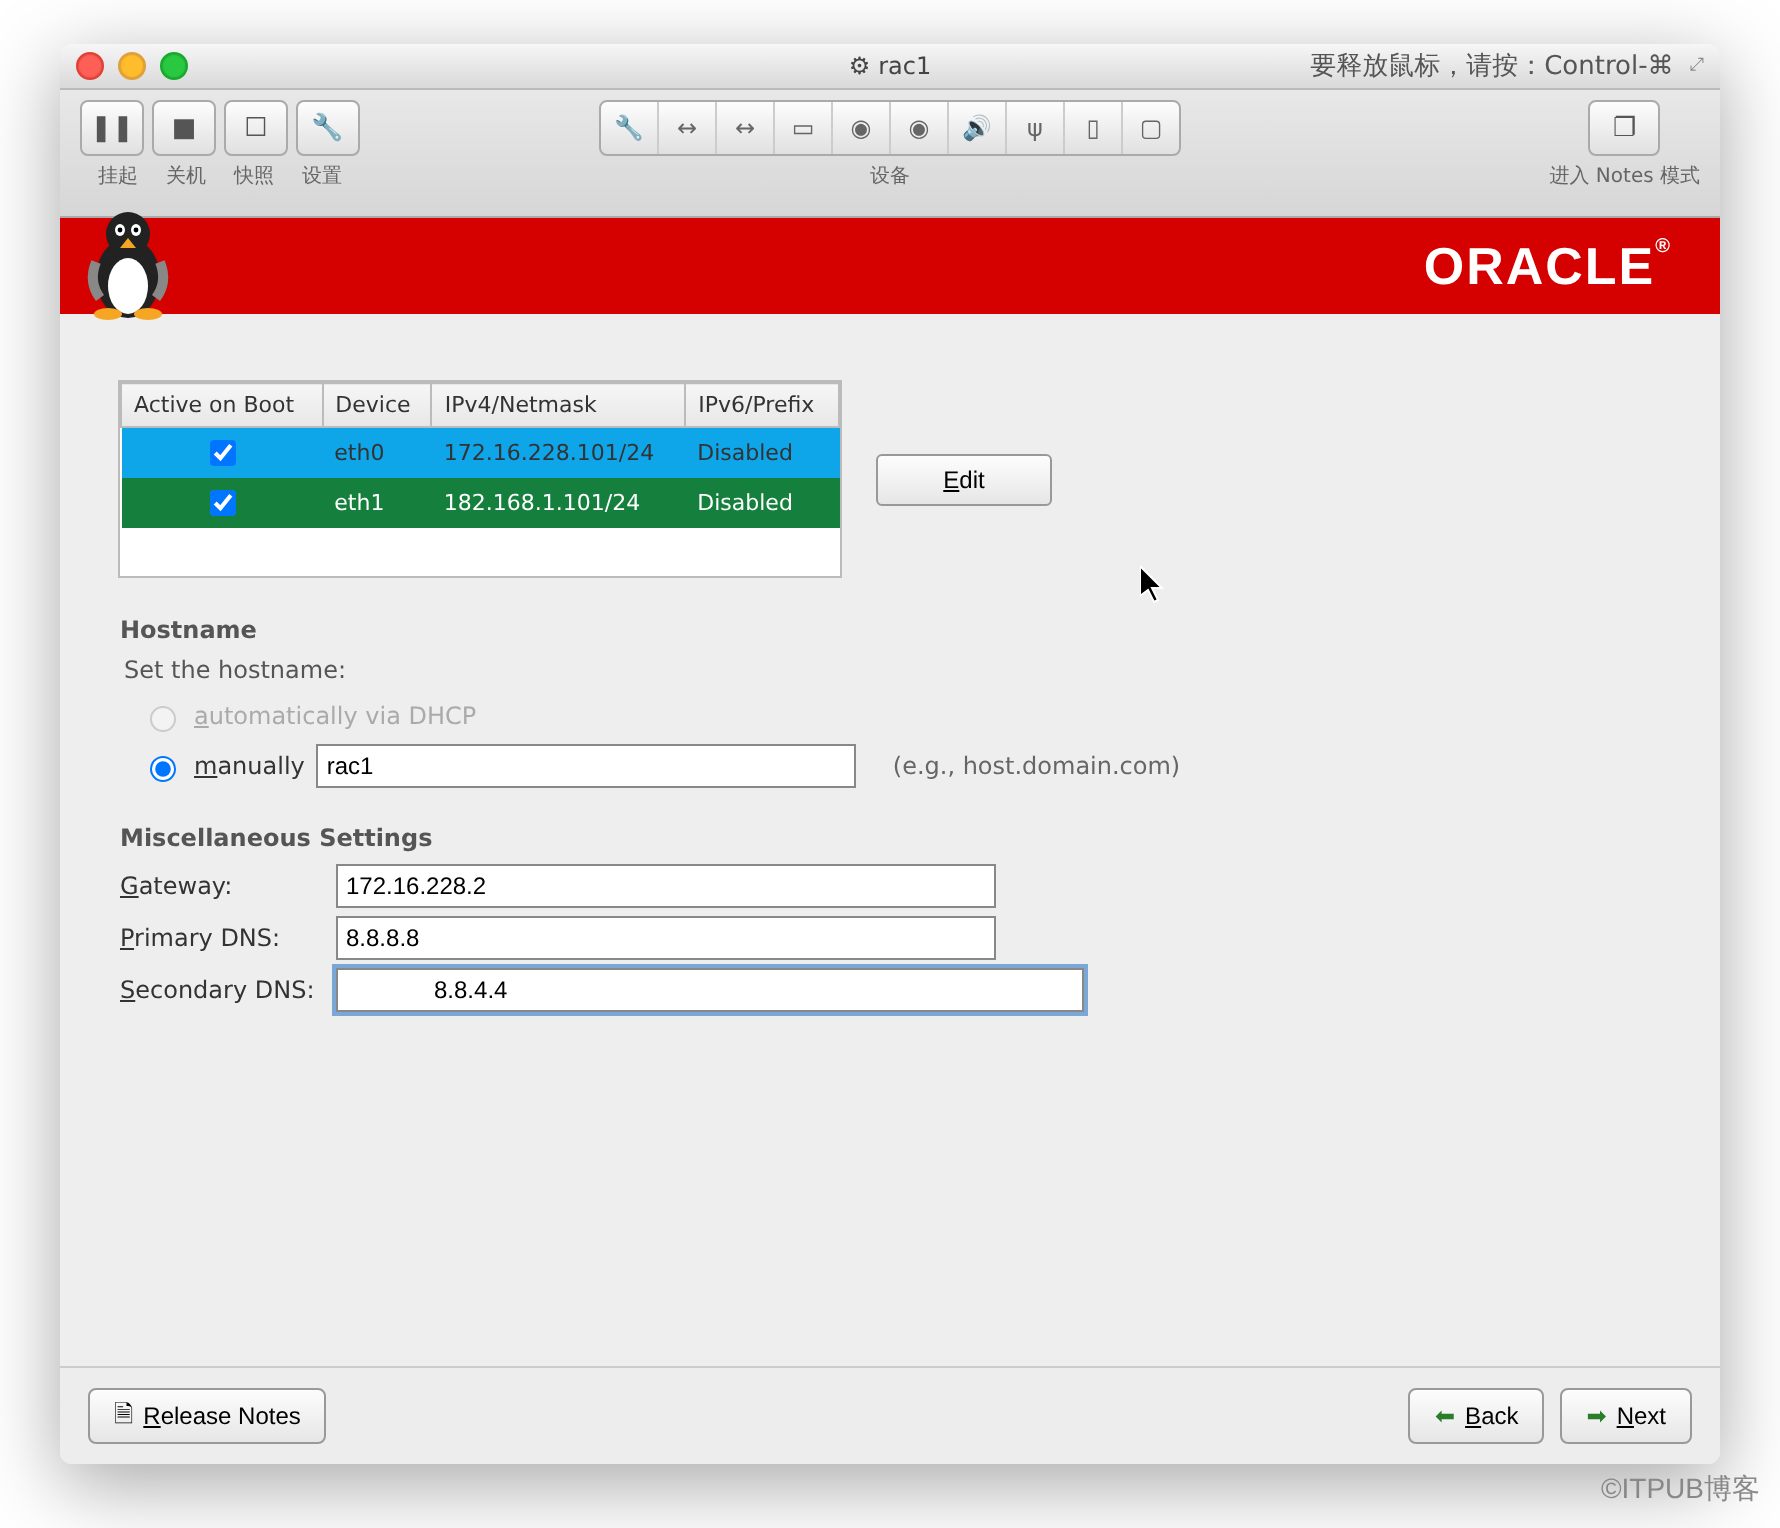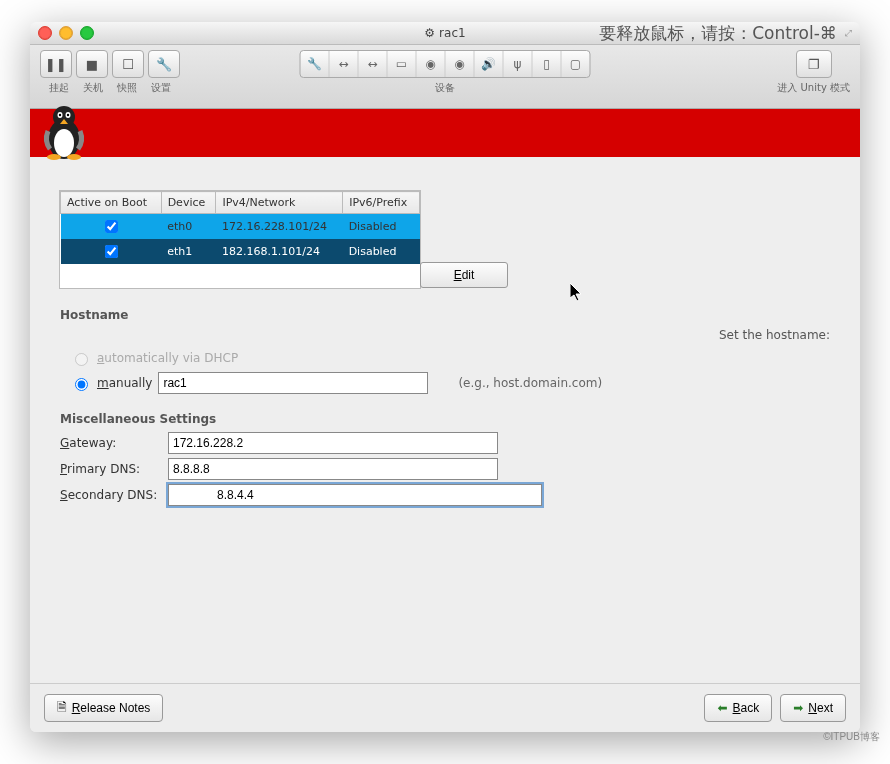--- a/index.html
+++ b/index.html
@@ -46,21 +46,21 @@
   .tl-min { background: #ffbd2e; border:1px solid #e09e3e;}
   .tl-max { background: #28c940; border:1px solid #17a92c;}
   .title-center {
     position: absolute;
     left: 50%; transform: translateX(-50%);
     display: flex; align-items: center; gap: 4px;
     font-size: 12px; color: #444;
   }
   .title-right {
     margin-left: auto;
-    font-size: 17px; color: #555;
+    font-size: 13px; color: #555;
   }
   .tiny-fullscreen {
     margin-left: 8px;
     color: #888;
     font-size: 9px;
   }
   .toolbar {
     height: 58px;
     background: linear-gradient(#e8e8e8, #d6d6d6);
     border-bottom: 1px solid #aaa;
@@ -150,21 +150,22 @@
     min-height: 480px;
     position: relative;
   }
   .section-title {
     font-weight: bold;
     color: #555;
     margin-bottom: 6px;
   }
   .net-row {
     display: flex;
-    align-items: flex-end;
+    align-items: center;
+    gap: 18px;
     margin-bottom: 20px;
   }
   table.devices {
     border-collapse: collapse;
     width: 360px;
     background: #fff;
     box-shadow: 0 0 0 1px #bbb;
   }
   table.devices th {
     background: linear-gradient(#f6f6f6, #e7e7e7);
@@ -174,47 +175,47 @@
     padding: 4px 6px;
     text-align: left;
     color: #333;
   }
   table.devices td {
     border: 0;
     padding: 3px 6px;
     font-size: 11px;
   }
   tr.row1 td { background: #0ea5e9; }
-  tr.row2 td { background: #0c4a6e; color: #fff; }
+  tr.row2 td { background: #15803d; color: #fff; }
   tr.empty td { background: #fff; height: 18px; }
   .checkbox-cell { text-align: center; }
   .edit-btn {
     width: 88px; height: 26px;
     background: linear-gradient(#fdfdfd, #e6e6e6);
     border: 1px solid #999;
     border-radius: 3px;
     font-size: 12px;
   }
 
   .hostname-block { margin-bottom: 18px; }
-  .sub-text { color: #555; font-size: 12px; margin: 4px 0 8px 2px; text-align: right; }
+  .sub-text { color: #555; font-size: 12px; margin: 4px 0 8px 2px; }
   .radio-row {
     display: flex; align-items: center; gap: 6px;
     margin: 4px 0 6px 10px;
     font-size: 12px;
   }
   .disabled { color: #aaa; }
   .text-input {
     height: 20px;
     border: 1px solid #888;
     background: #fff;
     font-size: 12px;
     padding: 0 4px;
   }
-  .hint { color: #666; font-size: 12px; margin-left: 24px;}
+  .hint { color: #666; font-size: 12px; margin-left: 12px;}
 
   .misc-block { }
   .misc-row {
     display: flex; align-items: center;
     margin-bottom: 4px;
   }
   .misc-label {
     width: 108px;
     font-size: 12px;
     color: #333;
@@ -249,22 +250,22 @@
     font-size: 12px;
     padding: 0 12px;
     display: flex; align-items: center; gap: 5px;
   }
   .spacer { flex: 1; }
   u.accel { text-decoration: underline; }
 
   .watermark {
     position: absolute;
     right: 10px;
-    bottom: 20px;
-    font-size: 10px;
+    bottom: 10px;
+    font-size: 14px;
     color: #888;
     font-family: Arial, sans-serif;
   }
   .cursor {
     position: absolute;
     pointer-events: none;
   }
 </style>
 </head>
 <body>
@@ -312,50 +313,51 @@
         <div class="sicon">🔊</div>
         <div class="sicon">ψ</div>
         <div class="sicon">▯</div>
         <div class="sicon">▢</div>
       </div>
       <div class="tb-label">设备</div>
     </div>
 
     <div class="tb-right">
       <div class="tb-btn" style="width:34px">❐</div>
-      <div class="tb-label">进入 Unity 模式</div>
+      <div class="tb-label">进入 Notes 模式</div>
     </div>
   </div>
 
   <div class="oracle-bar">
     <svg class="penguin" width="48" height="60" viewBox="0 0 48 60">
       <ellipse cx="24" cy="38" rx="16" ry="20" fill="#222"></ellipse>
       <ellipse cx="24" cy="42" rx="10" ry="14" fill="#fff"></ellipse>
       <circle cx="24" cy="16" r="11" fill="#222"></circle>
       <ellipse cx="20" cy="14" rx="2.5" ry="3" fill="#fff"></ellipse>
       <ellipse cx="28" cy="14" rx="2.5" ry="3" fill="#fff"></ellipse>
       <circle cx="20" cy="14" r="1.2" fill="#000"></circle>
       <circle cx="28" cy="14" r="1.2" fill="#000"></circle>
       <polygon points="24,18 20,23 28,23" fill="#f5a623"></polygon>
       <ellipse cx="14" cy="56" rx="7" ry="3" fill="#f5a623"></ellipse>
       <ellipse cx="34" cy="56" rx="7" ry="3" fill="#f5a623"></ellipse>
       <path d="M8 30 Q4 40 10 48" stroke="#888" stroke-width="5" fill="none"></path>
       <path d="M40 30 Q44 40 38 48" stroke="#888" stroke-width="5" fill="none"></path>
     </svg>
+    <div class="oracle-logo-text"><span>ORACLE</span><sup>®</sup></div>
   </div>
 
   <div class="content">
 
     <div class="net-row">
       <table class="devices">
         <tbody>
             <tr>
           <th>Active on Boot</th>
           <th>Device</th>
-          <th>IPv4/Network</th>
+          <th>IPv4/Netmask</th>
           <th>IPv6/Prefix</th>
         </tr>
         <tr class="row1">
           <td class="checkbox-cell"><input type="checkbox" checked="" style=""></td>
           <td>eth0</td>
           <td>172.16.228.101/24</td>
           <td>Disabled</td>
         </tr>
         <tr class="row2">
           <td class="checkbox-cell"><input type="checkbox" checked="" style=""></td>

